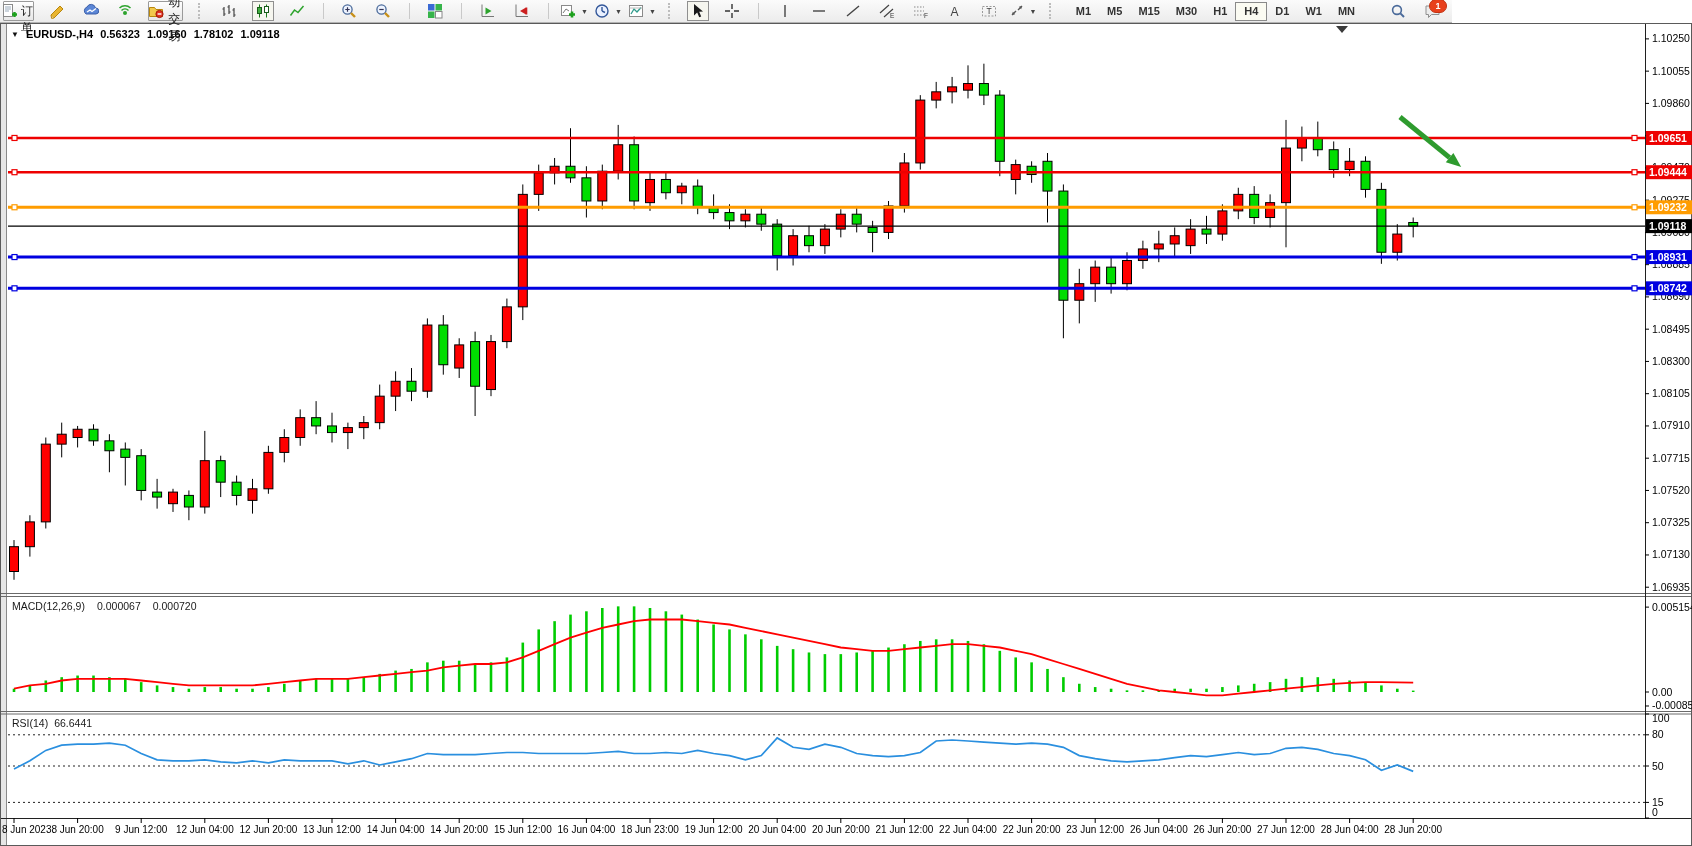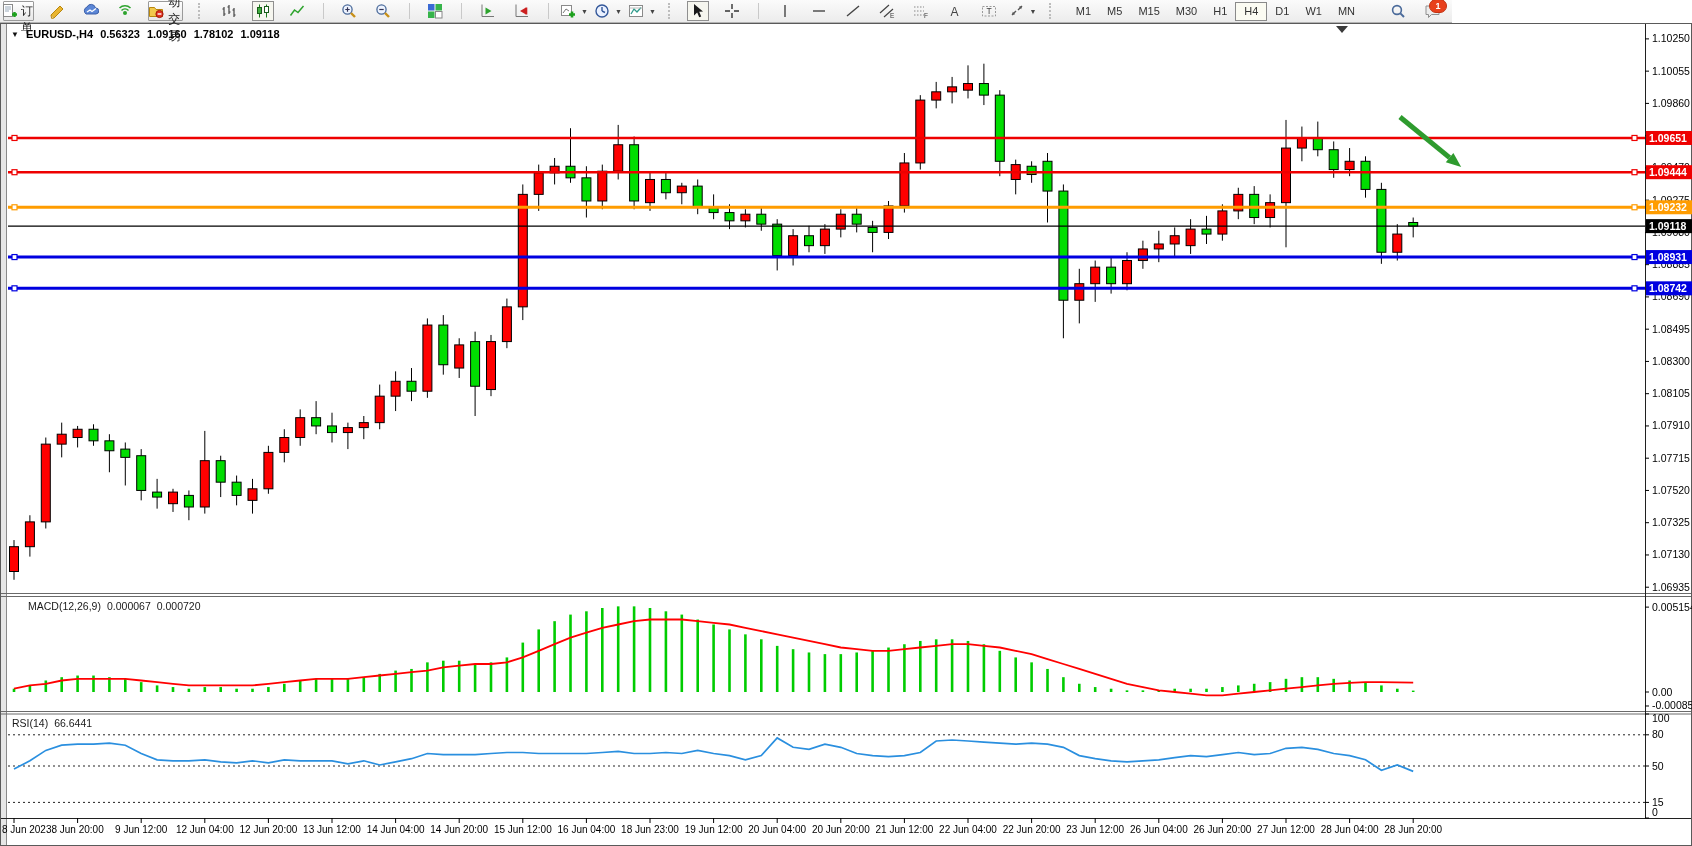--- a/index.html
+++ b/index.html
@@ -23,22 +23,22 @@
   .caret{font-size:7px;color:#444;margin-left:1px;}
   .spacer{flex:1;}
   .chat-wrap{position:relative;}
   .chat-badge{position:absolute;top:-2px;right:-4px;min-width:12px;height:12px;border-radius:7px;
               background:#e8401c;color:#fff;font-size:9px;font-weight:700;display:flex;
               align-items:center;justify-content:center;padding:0 2px;border:1px solid #c23212;}
   
   #title-row{position:absolute;left:11px;top:28px;z-index:4;display:flex;align-items:center;
              gap:7px;font-size:11px;font-weight:700;color:#000;}
   #title-row .tri{font-size:8px;font-weight:400;color:#111;}
-  #macd-label{position:absolute;left:28px;top:600px;z-index:4;font-size:10.5px;color:#1a1a1a;
-              display:flex;gap:6px;justify-content:space-between;}
+  #macd-label{position:absolute;left:12px;top:600px;z-index:4;font-size:10.5px;color:#1a1a1a;
+              display:flex;gap:12px;justify-content:space-between;}
   #rsi-label{position:absolute;left:12px;top:717px;z-index:4;font-size:10.5px;color:#1a1a1a;
              display:flex;gap:6px;align-items:center;}
   svg#cv{position:absolute;left:0;top:0;z-index:1;}
   svg text{font-family:"Liberation Sans",sans-serif;}
 </style>
 </head>
 <body>
 
 <div class="toolbar">
   <button class="tb labeled">
@@ -279,21 +279,21 @@
           <path d="M3,12 L7,8 M9,7 L13,3" stroke="#555" stroke-width="1.4"></path>
           <polygon points="13,3 9.8,3.8 12.2,6.2" fill="#555"></polygon>
           <polygon points="3,12 6.2,11.2 3.8,8.8" fill="#555"></polygon>
         </svg>
     </span>
     <span class="caret">▼</span>
   </span>
 
   <span class="grip"></span>
 
-  <span id="tf-container" style="display:flex;align-items:center;">
+  <span id="tf-container" style="display:flex;align-items:center;font-weight:bold;">
       <span class="tf">M1</span>
       <span class="tf">M5</span>
       <span class="tf">M15</span>
       <span class="tf">M30</span>
       <span class="tf">H1</span>
       <span class="tf active">H4</span>
       <span class="tf">D1</span>
       <span class="tf">W1</span>
       <span class="tf">MN</span>
     </span>

